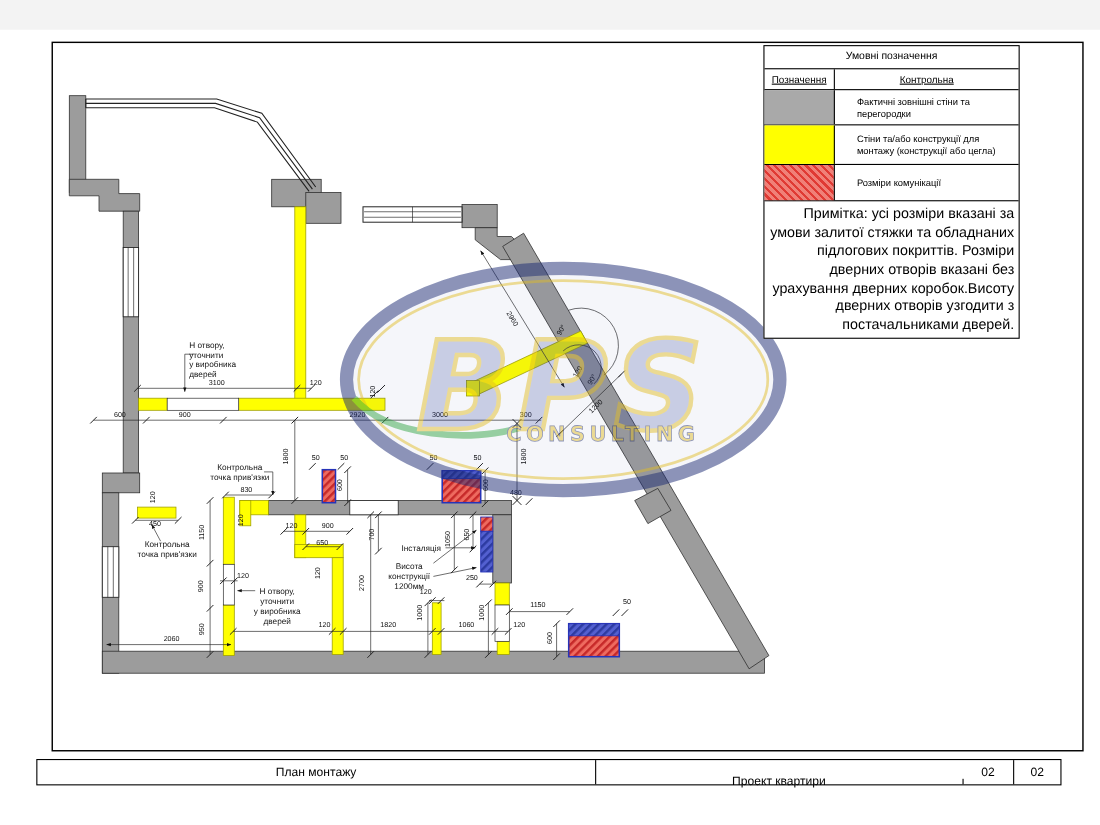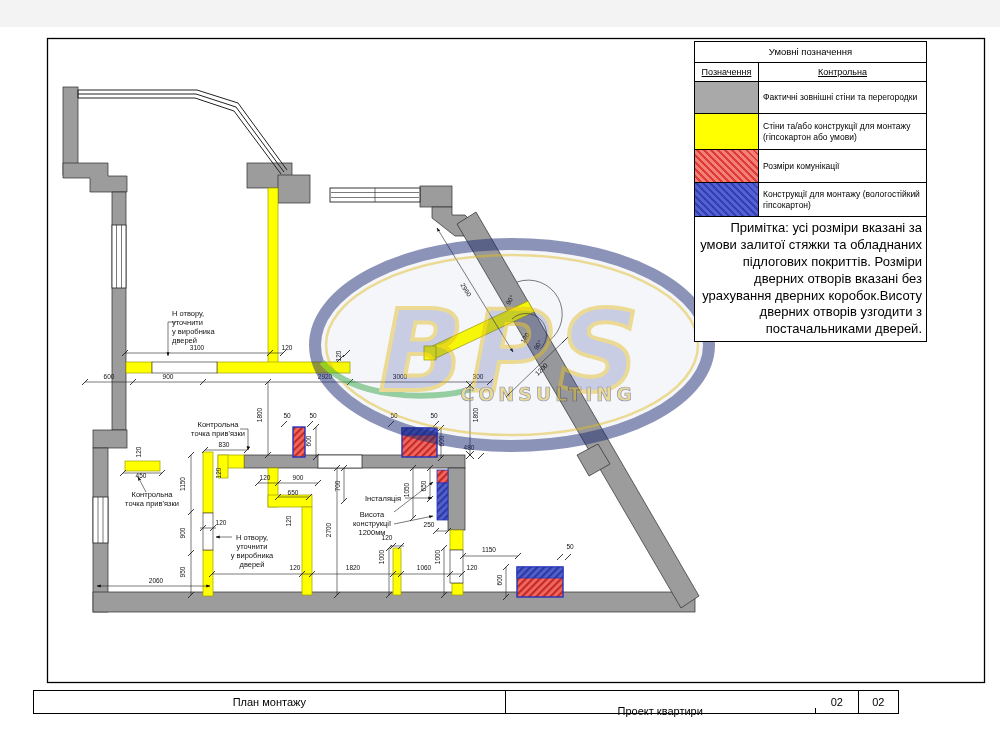--- a/index.html
+++ b/index.html
@@ -17,28 +17,28 @@
     stroke:#1b2a74;stroke-width:.7px;letter-spacing:4px;}
   
   .legend{position:absolute;left:694px;top:41px;width:233px;background:#fff;
     border:1.5px solid #000;box-sizing:border-box;z-index:5;}
   .lg-title{height:20px;line-height:20px;text-align:center;font-size:9.5px;border-bottom:1px solid #000;}
   .lg-head{display:flex;height:18px;border-bottom:1px solid #000;text-decoration:underline;}
   .lg-head .c1,.lg-head .c2{display:flex;align-items:center;justify-content:center;font-size:9px;}
   .c1{width:64px;border-right:1px solid #000;box-sizing:border-box;flex-shrink:0;}
   .c2{flex:1;}
   .lg-row{display:flex;border-bottom:1px solid #000;}
-  .lg-row .c2{font-size:8.5px;line-height:1.25;display:flex;align-items:center;padding:1px 4px;box-sizing:border-box;}
+  .lg-row .c2{font-size:8.5px;line-height:1.25;display:flex;align-items:center;padding:1px 20px;box-sizing:border-box;}
   .sw-gray{background:#a9a9a9;}
   .sw-yellow{background:#ffff00;}
   .sw-red{background:repeating-linear-gradient(45deg,#f08078 0 3px,#e03a34 3px 5px);}
   .sw-blue{background:repeating-linear-gradient(45deg,#5560d2 0 3px,#3340b4 3px 5px);}
   .lg-note{font-size:13px;text-align:right;padding:3px 4px;line-height:1.3;}
   
-  .tblock{position:absolute;left:33px;top:690px;width:866px;height:24px;border:1.5px solid #000;
+  .tblock{position:absolute;left:33px;top:690px;width:932px;height:24px;border:1.5px solid #000;
     box-sizing:border-box;display:flex;background:#fff;z-index:5;}
   .tb-cell{border-right:1px solid #000;display:flex;align-items:center;justify-content:center;
     font-size:11px;box-sizing:border-box;}
   .tb-c1{width:517px;}
   .tb-c2{width:340px;margin-top:17px;}
   .tb-c3{width:47px;}
   .tb-c4{width:43px;border-right:none;}
 </style>
 </head>
 <body>
@@ -269,29 +269,25 @@
     <div class="lg-head">
       <div class="c1">Позначення</div>
       <div class="c2">Контрольна</div>
     </div>
     <div class="lg-row" style="height:31px">
       <div class="c1 sw-gray"></div>
       <div class="c2">Фактичні зовнішні стіни та перегородки</div>
     </div>
     <div class="lg-row" style="height:35px">
       <div class="c1 sw-yellow"></div>
-      <div class="c2">Стіни та/або конструкції для монтажу (гіпсокартон або умови)</div>
+      <div class="c2">Стіни та/або конструкції для монтажу (конструкції або цегла)</div>
     </div>
     <div class="lg-row" style="height:32px">
       <div class="c1 sw-red"></div>
       <div class="c2">Розміри комунікації</div>
-    </div>
-    <div class="lg-row" style="height:33px">
-      <div class="c1 sw-blue"></div>
-      <div class="c2">Конструкції для монтажу (вологостійкий гіпсокартон)</div>
     </div>
     <div class="lg-note">Примітка: усі розміри вказані за умови залитої стяжки та обладнаних підлогових покриттів. Розміри дверних отворів вказані без урахування дверних коробок.Висоту дверних отворів узгодити з постачальниками дверей.</div>
   </div>
 
   <div class="tblock">
     <div class="tb-cell tb-c1">План монтажу</div>
     <div class="tb-cell tb-c2">Проект квартири</div>
     <div class="tb-cell tb-c3">02</div>
     <div class="tb-cell tb-c4">02</div>
   </div>

